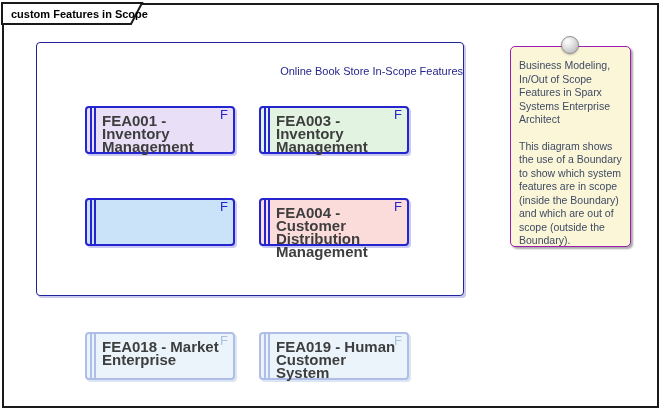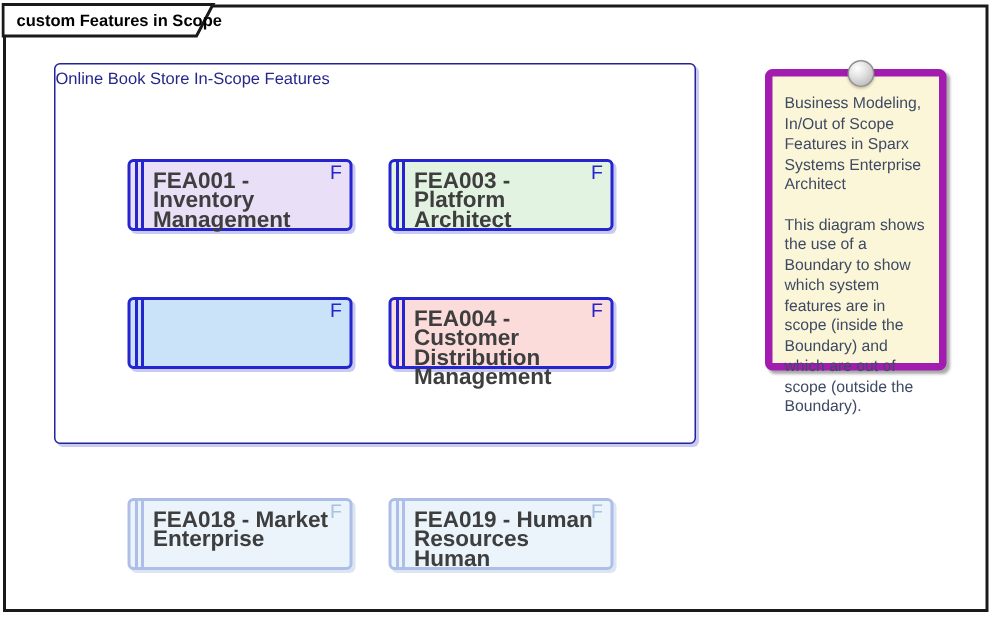--- a/index.html
+++ b/index.html
@@ -19,21 +19,21 @@
     position:absolute; left:11px; top:8px; font-size:11px; font-weight:bold;
     color:#000000; white-space:nowrap;
   }
   
   #boundary {
     position:absolute; left:36px; top:42px; width:428px; height:254px;
     box-sizing:border-box; border:1.5px solid #22229a; border-radius:4px;
     background:#ffffff; box-shadow:2px 2px 0 #c9c9f2;
   }
   #boundary-title {
-    position:absolute; left:0; top:4px; width:100%; text-align:left;
+    position:absolute; left:0; top:22px; width:100%; text-align:right;
     font-size:11px; color:#26268c;
   }
   
   .feature {
     position:absolute; width:150px; height:48px; box-sizing:border-box;
     border-radius:4px; border:2px solid #2525cf; box-shadow:2px 2px 0 #c9c9f2;
   }
   .feature .vline { position:absolute; top:0; bottom:0; width:1.5px; }
   .feature .vline.v1 { left:3px; }
   .feature .vline.v2 { left:7px; }
@@ -51,21 +51,21 @@
   #fea002 { left:85px;  top:198px; background:#cbe3f9; }
   #fea004 { left:259px; top:198px; background:#fbdcdb; }
   #fea018 { left:85px;  top:332px; background:#eaf4fa; }
   #fea019 { left:259px; top:332px; background:#eaf4fa; }
   .feature.outscope { border-color:#aebee9; box-shadow:2px 2px 0 #dce6f2; }
   .feature.outscope .vline { background:#aebee9; }
   .feature.outscope .fmark { color:#a9c2e2; }
   
   #note {
     position:absolute; left:510px; top:46px; width:121px; height:201px;
-    box-sizing:border-box; background:#fbf6d8; border:5px solid #a21caf;
+    box-sizing:border-box; background:#fbf6d8; border:1px solid #a21caf;
     border-radius:5px; box-shadow:2px 2px 2px #a9a9a9;
   }
   #note-pin {
     position:absolute; left:50px; top:-11px; width:18px; height:18px;
     border-radius:50%; border:1px solid #8f8f8f; box-sizing:border-box;
     background:radial-gradient(circle at 35% 28%, #ffffff 0%, #e2e2e2 40%, #ababab 100%);
     box-shadow:0 1px 2px rgba(0,0,0,0.25);
   }
   .note-text {
     margin:0; padding:0 5px 0 8px; font-size:10.5px; line-height:13.5px;
@@ -94,21 +94,21 @@
     <div class="vline v1"></div>
     <div class="vline v2"></div>
     <div class="fmark">F</div>
     <div class="flabel">FEA001 - Inventory Management</div>
   </div>
 
   <div id="fea003" class="feature">
     <div class="vline v1"></div>
     <div class="vline v2"></div>
     <div class="fmark">F</div>
-    <div class="flabel">FEA003 - Platform Architect</div>
+    <div class="flabel">FEA003 - Inventory Management</div>
   </div>
 
   <div id="fea002" class="feature">
     <div class="vline v1"></div>
     <div class="vline v2"></div>
     <div class="fmark">F</div>
   </div>
 
   <div id="fea004" class="feature">
     <div class="vline v1"></div>
@@ -121,21 +121,21 @@
     <div class="vline v1"></div>
     <div class="vline v2"></div>
     <div class="fmark">F</div>
     <div class="flabel">FEA018 - Market Enterprise</div>
   </div>
 
   <div id="fea019" class="feature outscope">
     <div class="vline v1"></div>
     <div class="vline v2"></div>
     <div class="fmark">F</div>
-    <div class="flabel">FEA019 - Human Resources Human</div>
+    <div class="flabel">FEA019 - Human Customer System</div>
   </div>
 
   <div id="note">
     <div id="note-pin"></div>
     <p id="note-p1" class="note-text">Business Modeling, In/Out of Scope Features in Sparx Systems Enterprise Architect</p>
     <p id="note-p2" class="note-text">This diagram shows the use of a Boundary to show which system features are in scope (inside the Boundary) and which are out of scope (outside the Boundary).</p>
   </div>
 
 </div>
 

